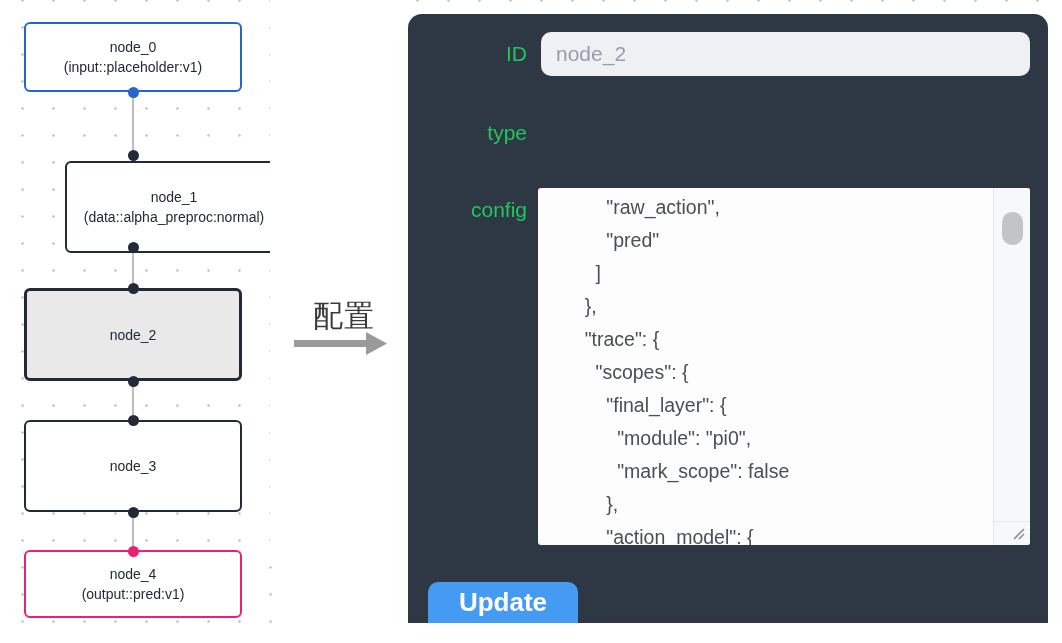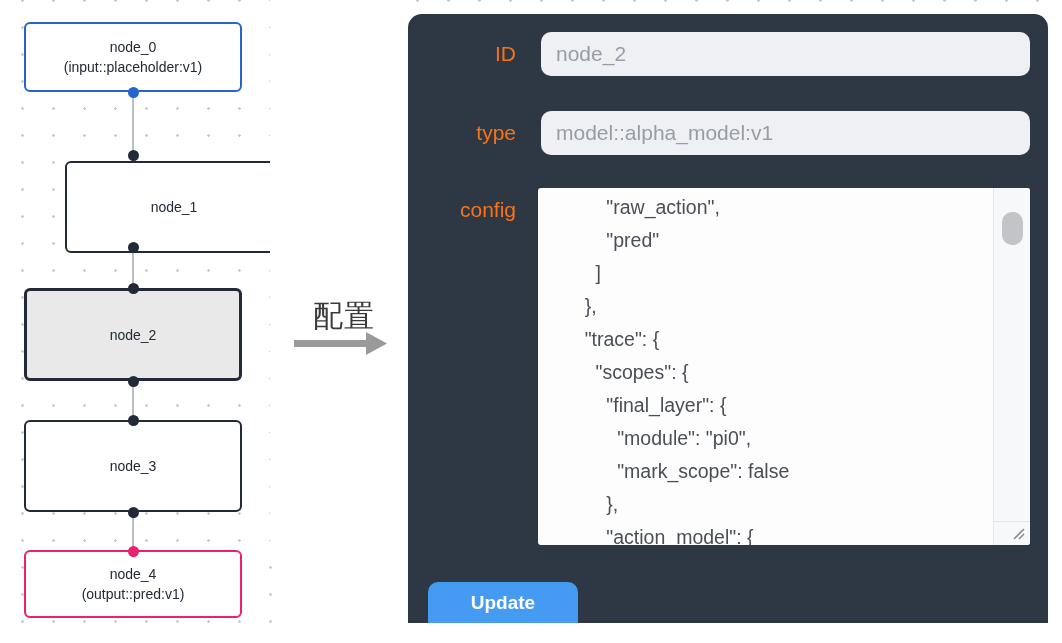--- a/index.html
+++ b/index.html
@@ -46,22 +46,22 @@
     font-size:30px; color:#3a3a3a; font-weight:500; letter-spacing:1px;
   }
   #annotation-arrow { position:absolute; left:22px; top:330px; }
 
   
   #panel {
     position:absolute; left:408px; top:14px; width:640px; height:609px;
     background:#2e3744; border-radius:14px 14px 0 0;
   }
   .field-label {
-    position:absolute; left:4px; width:104px; text-align:right;
-    color:#f97316; font-size:21px;
+    position:absolute; left:15px; width:104px; text-align:right;
+    color:#22c55e; font-size:21px;
   }
   #label-id     { top:28px; }
   #label-type   { top:107px; }
   #label-config { top:184px; }
   .text-input {
     position:absolute; left:133px; width:489px; height:44px;
     background:#eef0f4; border:none; border-radius:10px; outline:none;
     color:#979da6; font-size:21px; padding:0 15px;
     font-family:"Liberation Sans", sans-serif;
   }
@@ -88,21 +88,21 @@
   }
   #config-resize-corner {
     position:absolute; right:0; bottom:0; width:37px; height:24px;
     border-top:1px solid #e4e6ea;
   }
   #config-resize-corner svg { position:absolute; right:4px; bottom:4px; }
 
   #update-button {
     position:absolute; left:20px; top:568px; width:150px; height:41px;
     background:#459af2; border:none; border-radius:10px 10px 0 0;
-    color:#ffffff; font-size:19px; font-weight:600; cursor:pointer;
+    color:#ffffff; font-size:26px; font-weight:600; cursor:pointer;
     font-family:"Liberation Sans", sans-serif;
   }
 </style>
 </head>
 <body>
 
 <div class="dot-grid" id="grid-left"></div>
 <div class="dot-grid" id="grid-right"></div>
 
 <div>
@@ -110,20 +110,21 @@
   <div class="edge" style="top:247px;height:41px;"></div>
   <div class="edge" style="top:381px;height:39px;"></div>
   <div class="edge" style="top:512px;height:39px;"></div>
 
   <div class="node" id="node-0">
     <span>node_0</span>
     <span>(input::placeholder:v1)</span>
   </div>
   <div class="node" id="node-1">
     <span>node_1</span>
+    <span>(data::alpha_preproc:normal)</span>
   </div>
   <div class="node" id="node-2">
     <span>node_2</span>
   </div>
   <div class="node" id="node-3">
     <span>node_3</span>
   </div>
   <div class="node" id="node-4">
     <span>node_4</span>
     <span>(output::pred:v1)</span>
@@ -147,21 +148,20 @@
       <polygon points="74,2 74,25 95,13.5" fill="#9a9a9a"></polygon>
     </svg>
   </span>
 </div>
 
 <div id="panel">
   <div class="field-label" id="label-id">ID</div>
   <input class="text-input" id="input-id" type="text" value="node_2" style="">
 
   <div class="field-label" id="label-type">type</div>
-  <input class="text-input" id="input-type" type="text" value="model::alpha_model:v1" style="">
 
   <div class="field-label" id="label-config">config</div>
   <div id="config-box">
     <pre id="config-pre">        "raw_action",
         "pred"
       ]
     },
     "trace": {
       "scopes": {
         "final_layer": {

